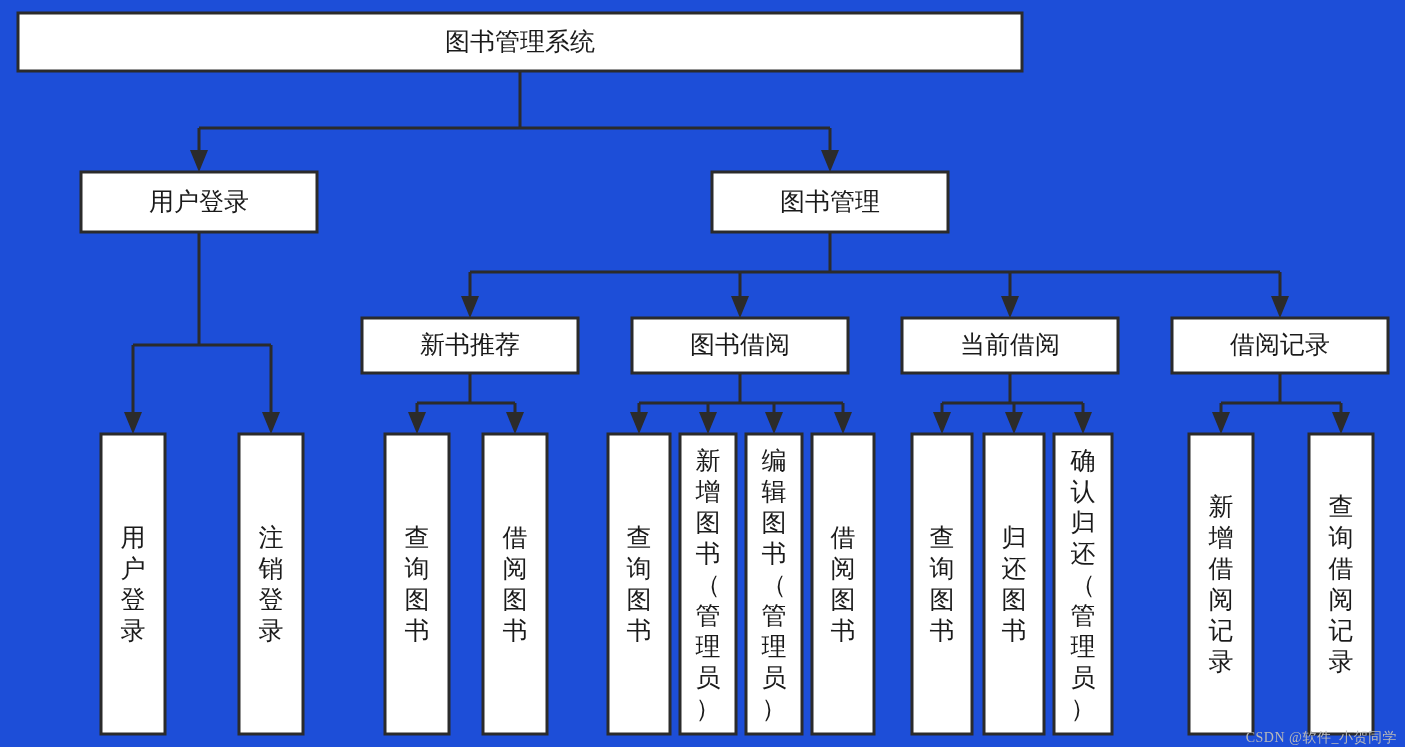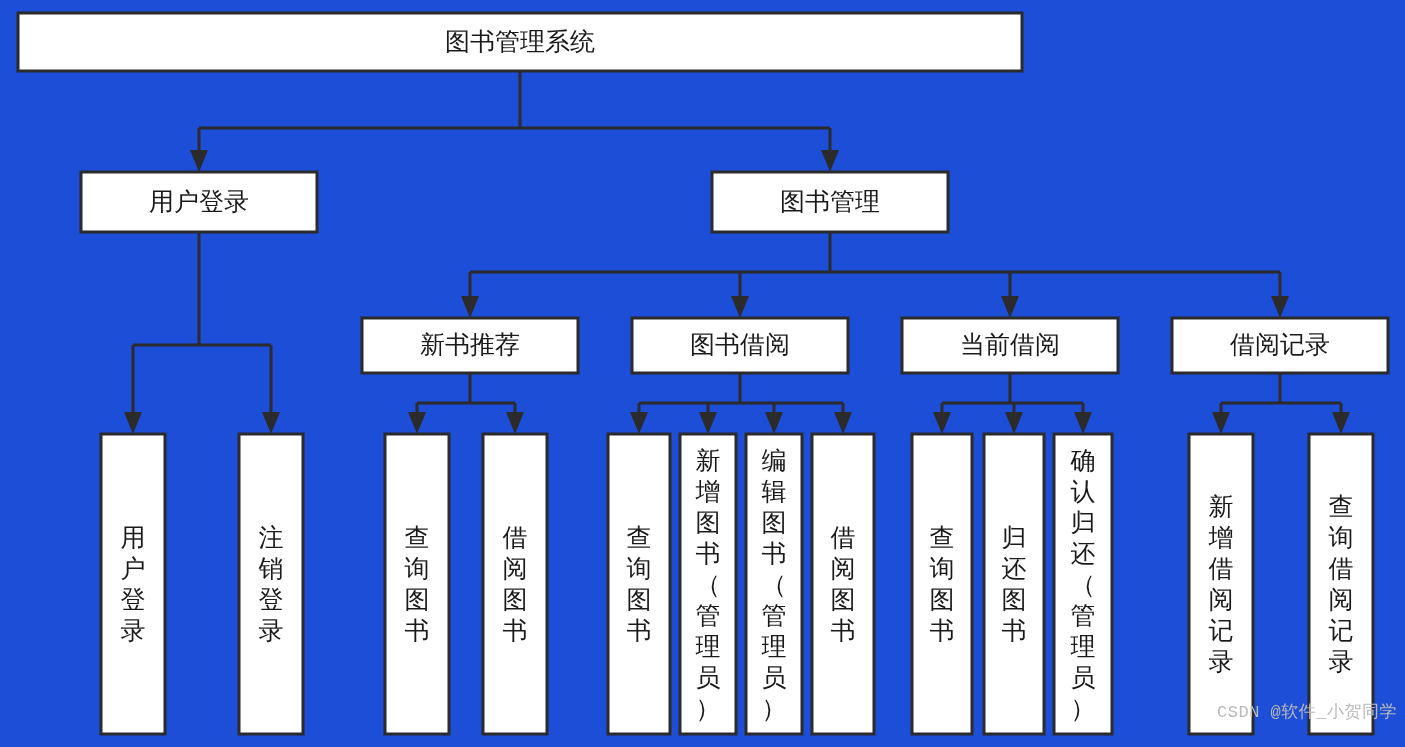--- a/index.html
+++ b/index.html
@@ -48,23 +48,23 @@
   }
   .node-label-v {
     font-family: "Liberation Sans", "DejaVu Sans", sans-serif;
     font-size: 25px;
     fill: #1a1a1a;
     text-anchor: middle;
   }
   .watermark-text {
     position: absolute;
     right: 8px;
-    bottom: 24px;
-    font-family: Liberation Mono, monospace;
-    font-size: 17px;
+    bottom: 0;
+    font-family: Liberation Serif, serif;
+    font-size: 14px;
     color: #b9b9b9;
     white-space: nowrap;
     letter-spacing: 0.5px;
     pointer-events: none;
   }
 </style>
 </head>
 <body>
 
 <div id="diagram-root">

